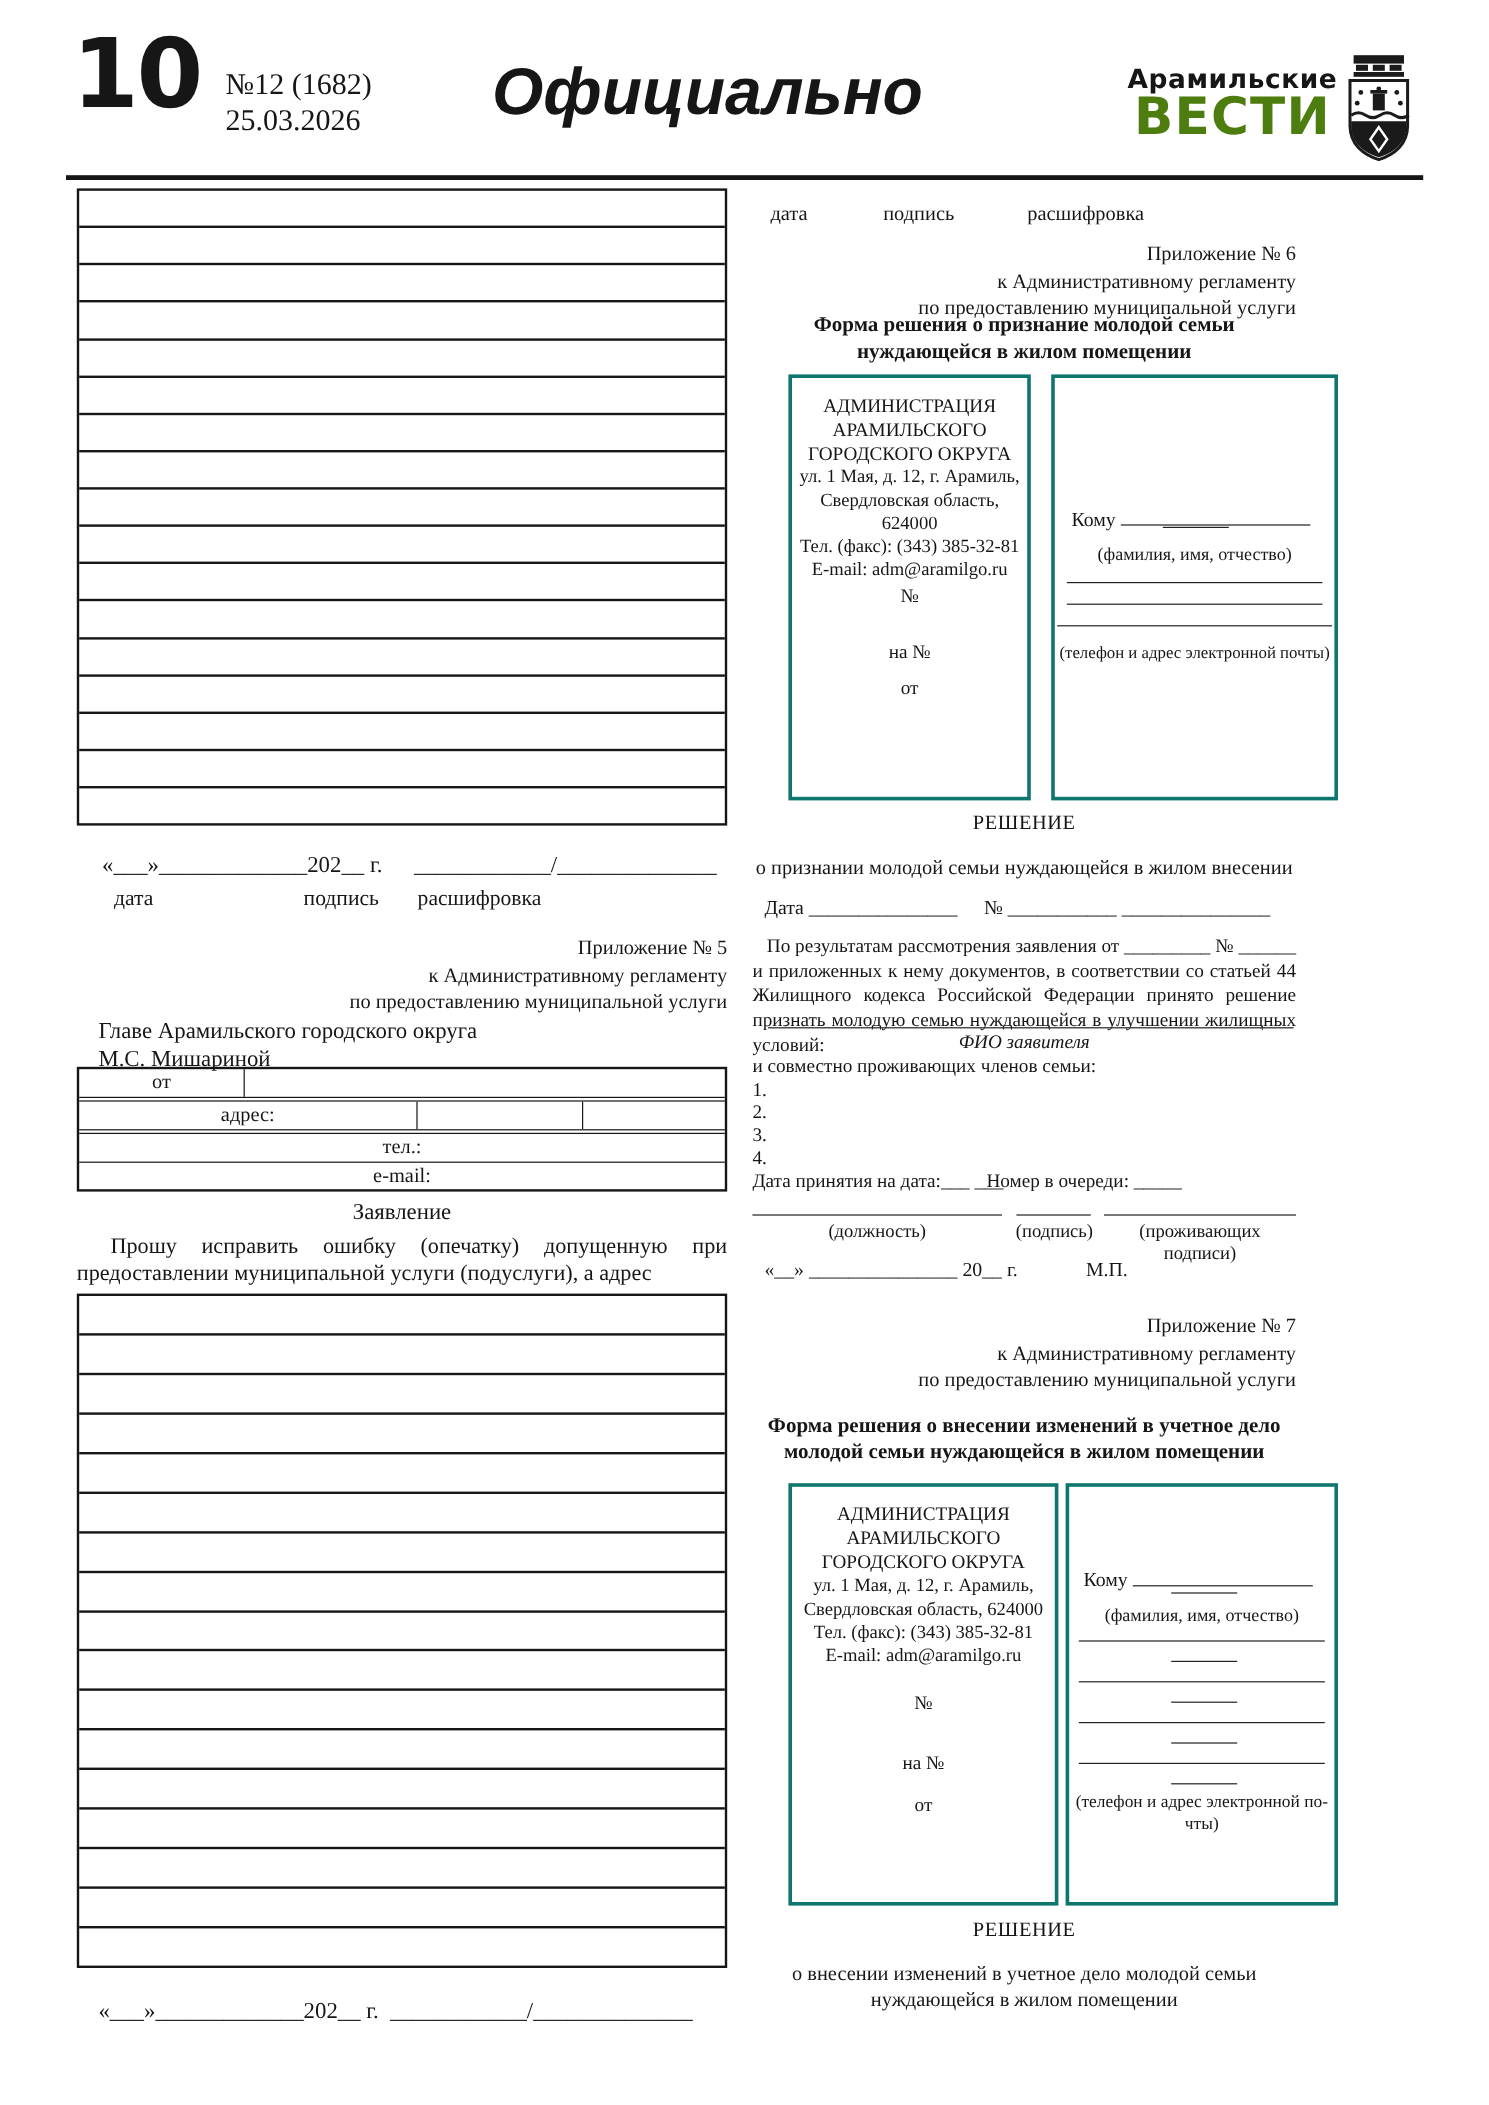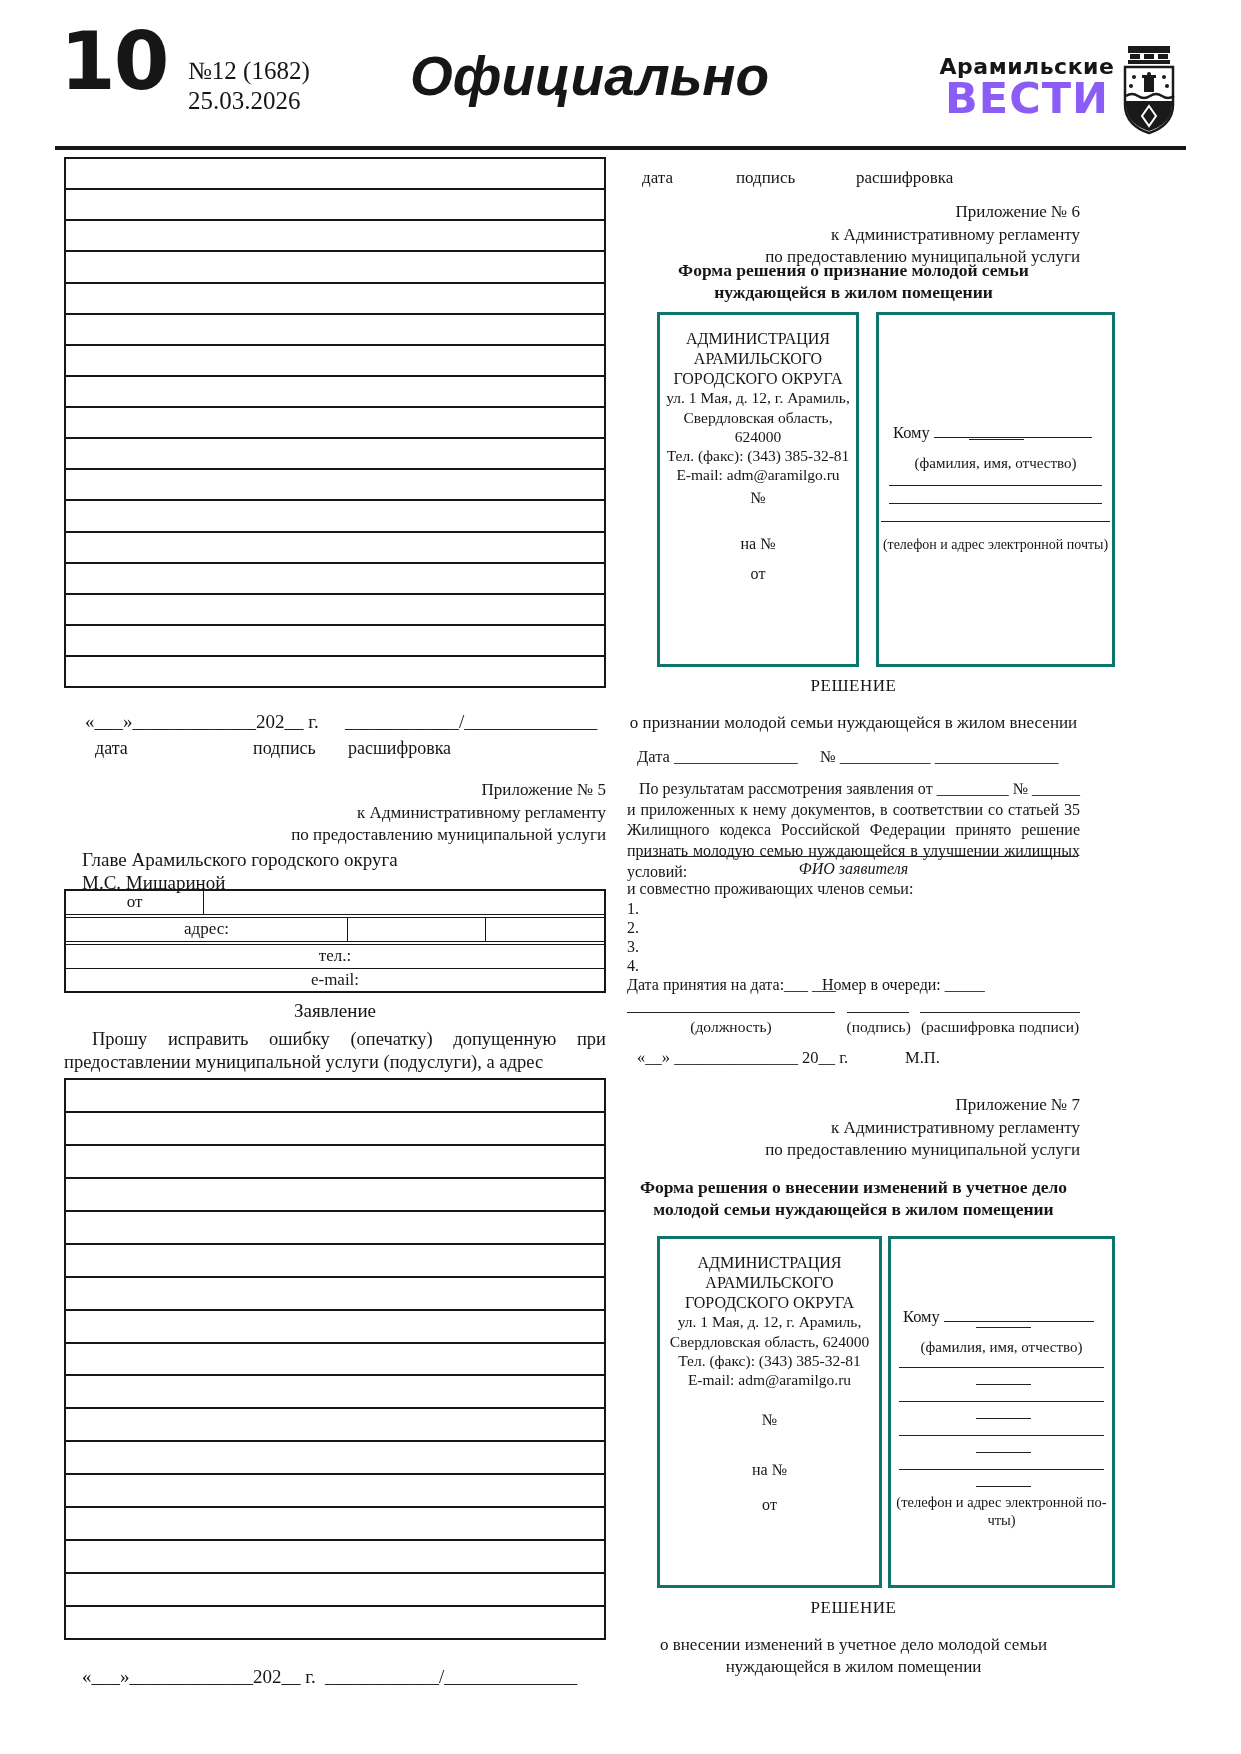--- a/index.html
+++ b/index.html
@@ -82,21 +82,21 @@
 <div class="page">
 
   <div class="abs pageno">10</div>
   <div class="abs issue">
     <div>№12 (1682)</div>
     <div>25.03.2026</div>
   </div>
   <div class="abs ofic">Официально</div>
   <div class="abs masthead">
     <div class="m1">Арамильские</div>
-    <div class="m2" style="color:#8b5cf6;">ВЕСТИ</div>
+    <div class="m2" style="color:#4d7c0f;">ВЕСТИ</div>
   </div>
   <div class="abs arms">
     <svg width="58" height="92" viewBox="0 0 58 92" xmlns="http://www.w3.org/2000/svg">
 
       <rect x="8" y="2" width="42" height="7" fill="#1a1a1a"></rect>
       <rect x="10" y="10" width="10" height="5" fill="#1a1a1a"></rect>
       <rect x="24" y="10" width="10" height="5" fill="#1a1a1a"></rect>
       <rect x="38" y="10" width="10" height="5" fill="#1a1a1a"></rect>
       <rect x="8" y="16" width="42" height="4" fill="#1a1a1a"></rect>
 
@@ -243,21 +243,21 @@
       <div class="cap" style="left:0; width:100%; top:222px; font-size:14px;">(телефон и адрес электронной почты)</div>
     </div>
   </div>
 
   <div class="abs resh" style="left:627px; top:676px;">РЕШЕНИЕ</div>
   <div class="abs rsub" style="left:627px; top:712px;">о признании молодой семьи нуждающейся в жилом внесении</div>
 
   <div class="abs rtext" style="left:637px; top:747px;">Дата _______________</div>
   <div class="abs rtext" style="left:820px; top:747px;">№ ___________ _______________</div>
 
-  <div class="abs rpara1">По результатам рассмотрения заявления от _________ № ______ и приложенных к нему документов, в соответствии со статьей 35 Жилищного кодекса Российской Федерации принято решение признать молодую семью нуждающейся в улучшении жилищных условий:</div>
+  <div class="abs rpara1">По результатам рассмотрения заявления от _________ № ______ и приложенных к нему документов, в соответствии со статьей 44 Жилищного кодекса Российской Федерации принято решение признать молодую семью нуждающейся в улучшении жилищных условий:</div>
 
   <div class="hl" style="left:640px; width:438px; top:856px;"></div>
   <div class="abs" style="left:627px; top:860px; width:453px; text-align:center; font-style:italic; font-size:16px;">ФИО заявителя</div>
   <div class="abs rtext" style="left:627px; top:880px; font-size:16px;">и совместно проживающих членов семьи:</div>
   <div class="abs famlist">
     <div>1.</div>
     <div>2.</div>
     <div>3.</div>
     <div>4.</div>
   </div>
@@ -265,21 +265,21 @@
   <div class="abs rtext" style="left:822px; top:976px; font-size:16px;">Номер в очереди: _____</div>
 
   <div class="abs sigrow" style="top:1012px;">
     <span class="ul" style="width:208px;"></span>
     <span class="ul" style="width:62px;"></span>
     <span class="ul" style="width:160px;"></span>
   </div>
   <div class="abs sigrow" style="top:1018px; font-size:15.5px;">
     <span style="width:208px; text-align:center;">(должность)</span>
     <span style="width:62px;  text-align:center;">(подпись)</span>
-    <span style="width:160px; text-align:center;">(расшифровка подписи)</span>
+    <span style="width:160px; text-align:center;">(проживающих подписи)</span>
   </div>
 
   <div class="abs rtext" style="left:637px; top:1048px;">«__» _______________ 20__ г.</div>
   <div class="abs rtext" style="left:905px; top:1048px;">М.П.</div>
 
   <div class="abs annex annex7">
     <div>Приложение № 7</div>
     <div>к Административному регламенту</div>
     <div>по предоставлению муниципальной услуги</div>
   </div>

